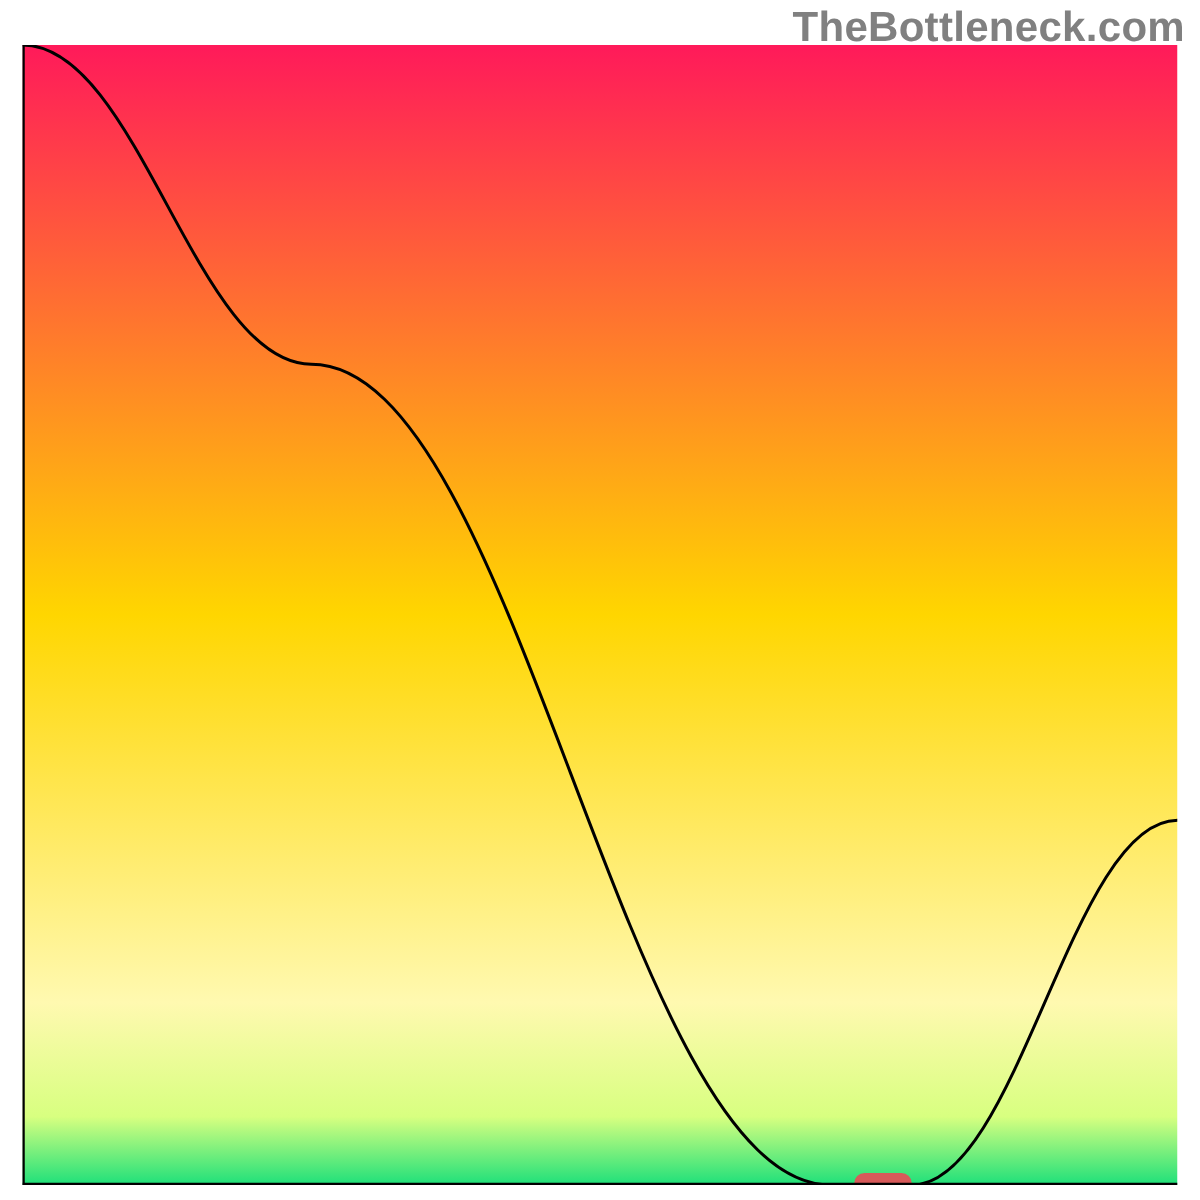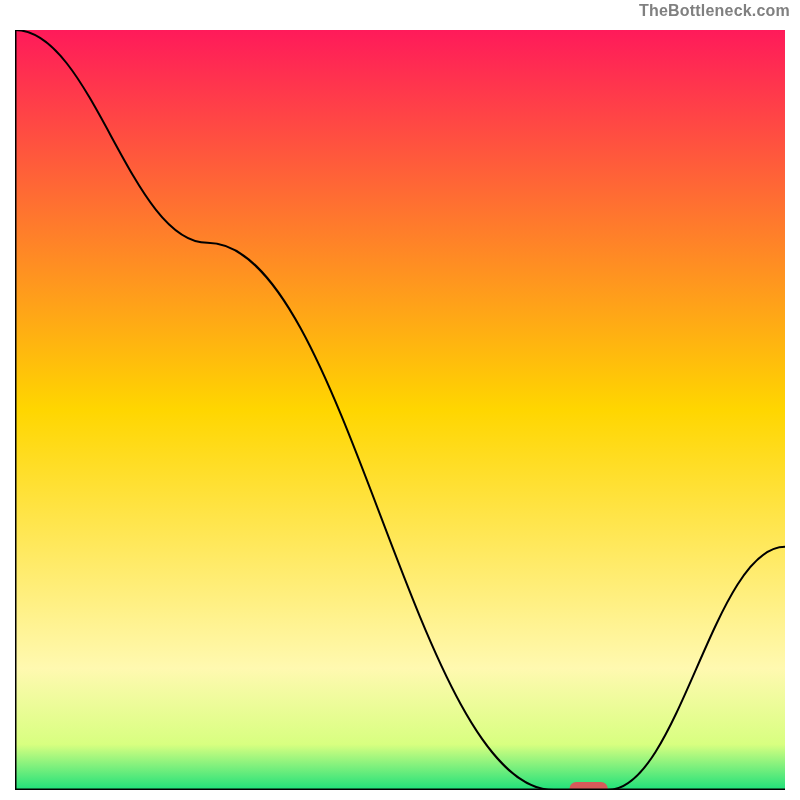--- a/index.html
+++ b/index.html
@@ -14,21 +14,21 @@
   .wrap {
     position: relative;
     width: 800px;
     height: 800px;
   }
   .watermark {
     position: absolute;
     top: 2px;
     right: 10px;
     color: #808080;
-    font-size: 16px;
+    font-size: 28px;
     font-weight: bold;
     font-family: Arial, sans-serif;
     letter-spacing: 0.2px;
     z-index: 10;
   }
   svg.chart {
     position: absolute;
     top: 30px;
     left: 15px;
     display: block;

